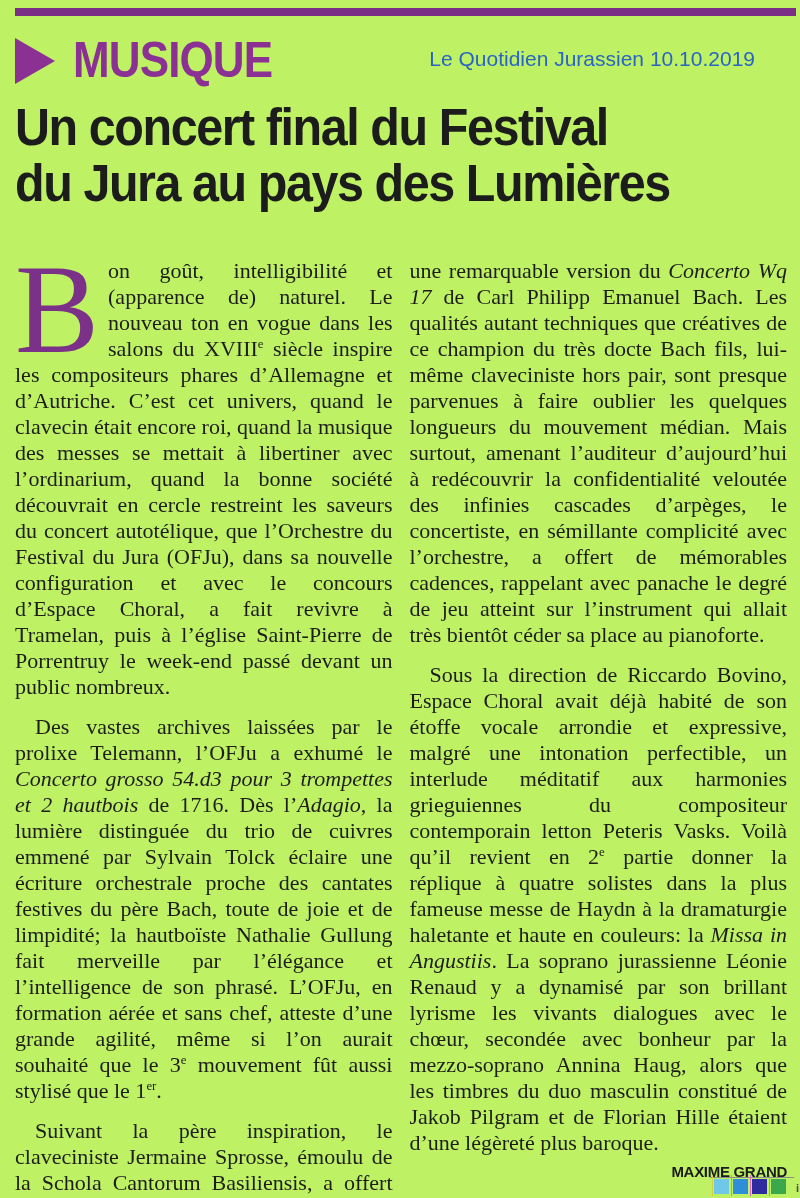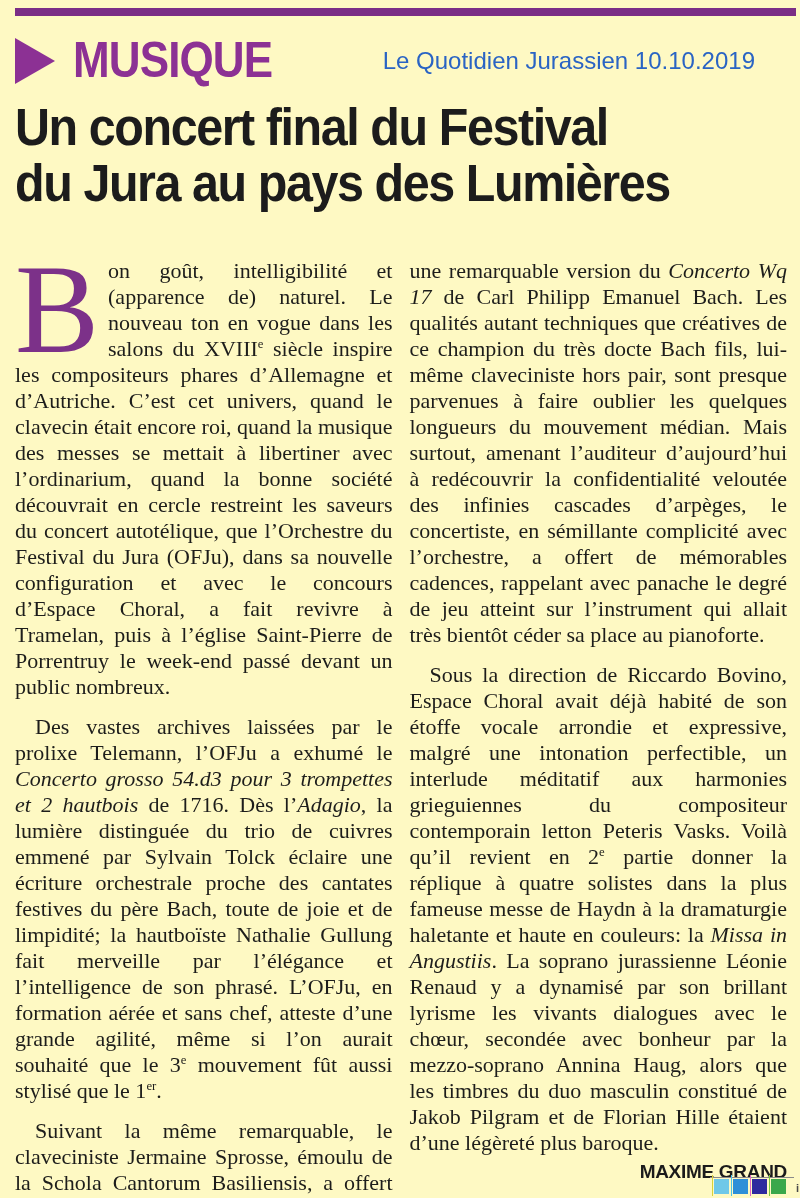--- a/index.html
+++ b/index.html
@@ -1,41 +1,41 @@
 <!DOCTYPE html>
 <html lang="fr"><head>
 <meta charset="utf-8">
 <title>Clipping</title>
 <style>
   html,body{margin:0;padding:0;background:#e9e9e7;}
   .page{
     position:relative;width:800px;height:1198px;margin:0 auto;
-    background:#fef9c3;overflow:hidden;
+    background:#bef264;overflow:hidden;
     font-family:"Liberation Serif",serif;color:#1d1d1b;
   }
   .topbar{position:absolute;left:15px;right:4px;top:8px;height:8px;background:#7b2e86;}
   .kicker-row{position:absolute;left:15px;top:36px;height:50px;white-space:nowrap;}
   .triangle{display:inline-block;width:0;height:0;vertical-align:top;margin-top:2px;
     border-top:23px solid transparent;border-bottom:23px solid transparent;border-left:40px solid #8c3194;}
   .kicker{display:inline-block;margin-left:14px;font-family:"Liberation Sans",sans-serif;
     font-weight:bold;font-size:50px;line-height:48px;color:#8c3194;letter-spacing:-1px;
     transform:scaleX(.88);transform-origin:left top;}
   .source{position:absolute;right:45px;top:47px;font-family:"Liberation Sans",sans-serif;
-    font-size:24px;color:#2a64c4;}
+    font-size:21px;color:#2a64c4;}
   .headline{position:absolute;left:15px;top:100px;margin:0;font-family:"Liberation Sans",sans-serif;
     font-weight:600;font-size:51px;line-height:56px;color:#1c1c1c;letter-spacing:-1.5px;
     transform:scaleX(.95);transform-origin:left top;white-space:nowrap;}
   .article{position:absolute;left:15px;right:13px;top:258px;display:flex;gap:17px;}
   .col{flex:1;min-width:0;font-size:22px;line-height:26px;text-align:justify;hyphens:auto;}
   .col p{margin:0;}
   .col p.ind{text-indent:20px;margin-top:14px;}
   .col p.jl{text-align-last:justify;}
   .dropcap{float:left;font-size:126px;line-height:88px;padding:8px 9px 0 0;color:#7c3189;}
   sup{font-size:58%;line-height:0;}
-  .byline{font-family:"Liberation Sans",sans-serif;font-weight:bold;font-size:19px;
+  .byline{font-family:"Liberation Sans",sans-serif;font-weight:bold;font-size:15px;
     text-align:right;margin-top:3px;letter-spacing:-.3px;color:#1b1b1b;}
   .logo{position:absolute;right:10px;bottom:3px;width:76px;height:16px;}
   .logo .squares{position:relative;display:flex;gap:4px;}
   .logo .sq{width:15px;height:15px;display:inline-block;}
   .logo .hairline{position:absolute;left:-4px;right:-4px;top:-2px;height:1px;background:#8a8a8a;}
   .logo .tick{position:absolute;top:-4px;width:1px;height:21px;}
   .logo .mark{position:absolute;right:-9px;bottom:0;font-family:"Liberation Sans",sans-serif;
     font-size:11px;font-weight:bold;color:#4a4a4a;}
 </style>
 </head>
@@ -52,21 +52,21 @@
 
   <div class="source">Le Quotidien Jurassien 10.10.2019</div>
 
   <h1 class="headline"><span>Un concert final du Festival</span><br><span>du Jura au pays des Lumières</span></h1>
 
   <div class="article">
     <div class="col">
       <div>
           <p><span class="dropcap">B</span><span>on goût, intelligibilité et (apparence de) naturel. Le nouveau ton en vogue dans les salons du XVIII</span><sup>e</sup><span> siècle inspire les compositeurs phares d’Allemagne et d’Autriche. C’est cet univers, quand le clavecin était encore roi, quand la musique des messes se mettait à libertiner avec l’ordinarium, quand la bonne société découvrait en cercle restreint les saveurs du concert autotélique, que l’Orchestre du Festival du Jura (OFJu), dans sa nouvelle configuration et avec le concours d’Espace Choral, a fait revivre à Tramelan, puis à l’église Saint-Pierre de Porrentruy le week-end passé devant un public nombreux.</span></p>
           <p class="ind"><span>Des vastes archives laissées par le prolixe Telemann, l’OFJu a exhumé le </span><i>Concerto grosso 54.d3 pour 3 trompettes et 2 hautbois</i><span> de 1716. Dès l’</span><i>Adagio</i><span>, la lumière distinguée du trio de cuivres emmené par Sylvain Tolck éclaire une écriture orchestrale proche des cantates festives du père Bach, toute de joie et de limpidité; la hautboïste Nathalie Gullung fait merveille par l’élégance et l’intelligence de son phrasé. L’OFJu, en formation aérée et sans chef, atteste d’une grande agilité, même si l’on aurait souhaité que le 3</span><sup>e</sup><span> mouvement fût aussi stylisé que le 1</span><sup>er</sup><span>.</span></p>
-          <p class="ind jl"><span>Suivant la même remarquable, le claveciniste Jermaine Sprosse, émoulu de la Schola Cantorum Basiliensis, a offert</span></p>
+          <p class="ind jl"><span>Suivant la père inspiration, le claveciniste Jermaine Sprosse, émoulu de la Schola Cantorum Basiliensis, a offert</span></p>
         </div>
     </div>
     <div class="col">
       <div>
           <p><span>une remarquable version du </span><i>Concerto Wq 17</i><span> de Carl Philipp Emanuel Bach. Les qualités autant techniques que créatives de ce champion du très docte Bach fils, lui-même claveciniste hors pair, sont presque parvenues à faire oublier les quelques longueurs du mouvement médian. Mais surtout, amenant l’auditeur d’aujourd’hui à redécouvrir la confidentialité veloutée des infinies cascades d’arpèges, le concertiste, en sémillante complicité avec l’orchestre, a offert de mémorables cadences, rappelant avec panache le degré de jeu atteint sur l’instrument qui allait très bientôt céder sa place au pianoforte.</span></p>
           <p class="ind"><span>Sous la direction de Riccardo Bovino, Espace Choral avait déjà habité de son étoffe vocale arrondie et expressive, malgré une intonation perfectible, un interlude méditatif aux harmonies grieguiennes du compositeur contemporain letton Peteris Vasks. Voilà qu’il revient en 2</span><sup>e</sup><span> partie donner la réplique à quatre solistes dans la plus fameuse messe de Haydn à la dramaturgie haletante et haute en couleurs: la </span><i>Missa in Angustiis</i><span>. La soprano jurassienne Léonie Renaud y a dynamisé par son brillant lyrisme les vivants dialogues avec le chœur, secondée avec bonheur par la mezzo-soprano Annina Haug, alors que les timbres du duo masculin constitué de Jakob Pilgram et de Florian Hille étaient d’une légèreté plus baroque.</span></p>
         </div>
       <div class="byline">MAXIME GRAND</div>
     </div>
   </div>

